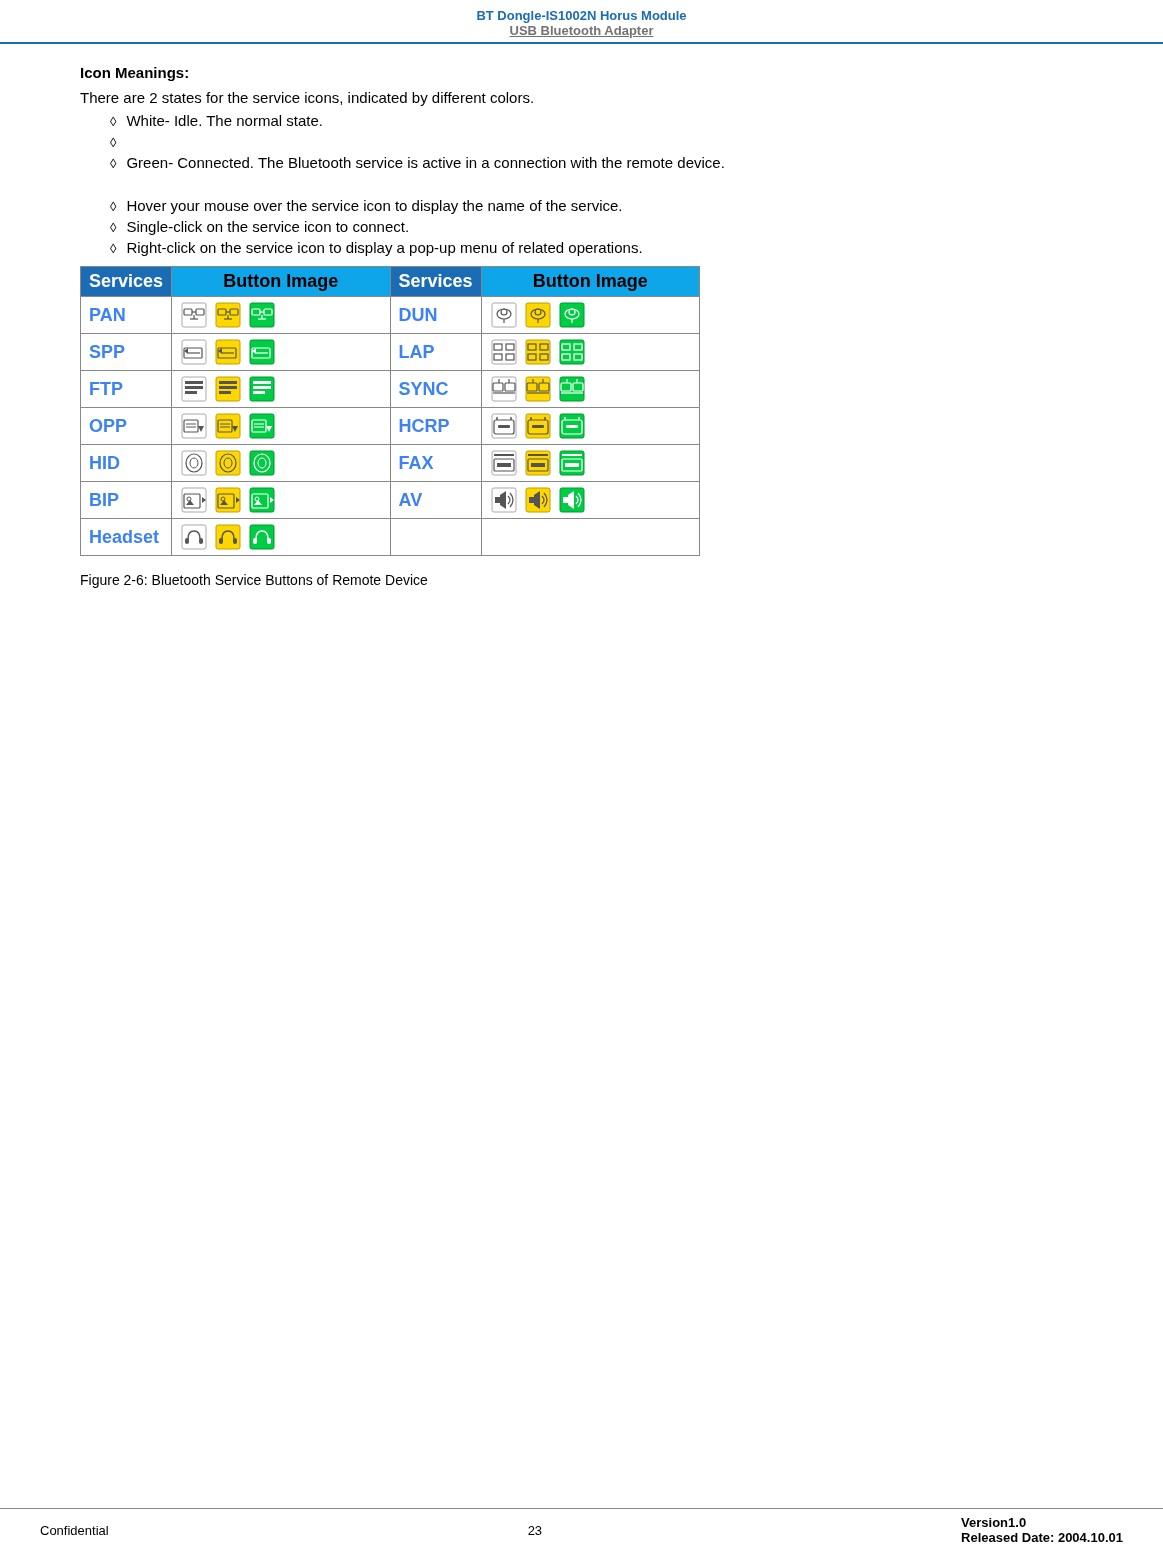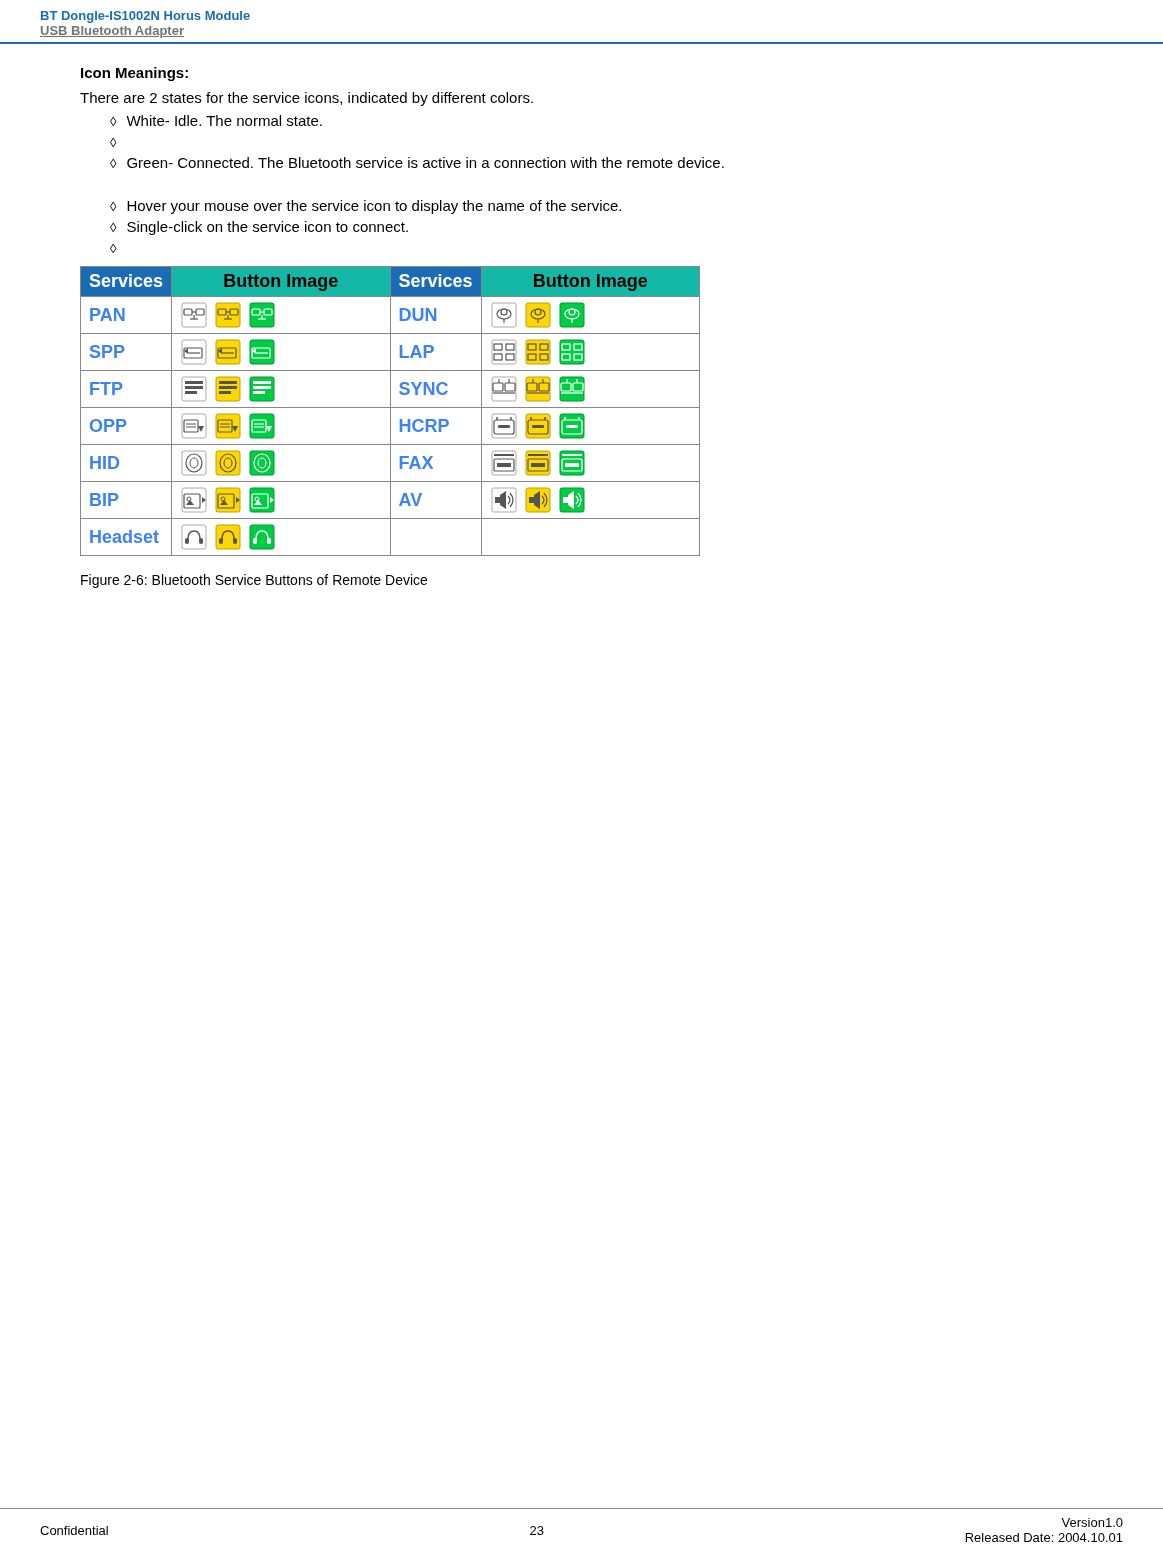--- a/index.html
+++ b/index.html
@@ -9,21 +9,21 @@
       font-family: Arial, sans-serif;
       font-size: 15px;
       background: #fff;
       color: #000;
       display: flex;
       flex-direction: column;
     }
 
     
     .header {
-      text-align: left;
+      text-align: center;
       padding: 8px 40px 4px 40px;
       border-bottom: 2px solid #1a6cb5;
     }
     .header-line1 {
       font-size: 13px;
       font-weight: bold;
       color: #1a6cb5;
     }
     .header-line2 {
       font-size: 13px;
@@ -76,21 +76,21 @@
       margin-bottom: 16px;
       width: 620px;
     }
     .service-table th, .service-table td {
       border: 1px solid #888;
       padding: 4px 8px;
       font-size: 18px;
       vertical-align: middle;
     }
     .service-table th {
-      background: #14b8a6;
+      background: #0ea5e9;
       font-weight: bold;
     }
     .th-services {
       background: #1a6cb5 !important;
       color: #fff !important;
       font-weight: bold;
       font-size: 14px;
       width: 80px;
     }
     .th-button-image {
@@ -166,20 +166,21 @@
     <li>
       <span class="diamond">◊</span>
       <span>Hover your mouse over the service icon to display the name of the service.</span>
     </li>
     <li>
       <span class="diamond">◊</span>
       <span>Single-click on the service icon to connect.</span>
     </li>
     <li>
       <span class="diamond">◊</span>
+      <span>Right-click on the service icon to display a pop-up menu of related operations.</span>
     </li>
   </ul>
 
   <table class="service-table">
     <thead>
       <tr>
         <th class="th-services">Services</th>
         <th class="th-button-image">Button Image</th>
         <th class="th-services">Services</th>
         <th class="th-button-image">Button Image</th>
@@ -539,17 +540,17 @@
     </tbody>
   </table>
 
   <div class="figure-caption">Figure 2-6: Bluetooth Service Buttons of Remote Device</div>
 
 </div>
 
 <div class="footer-wrapper">
   <span>Confidential</span>
   <span>23</span>
-  <div style="text-align:right;">
+  <div style="text-align:left;font-weight:bold;">
     <div>Version1.0</div>
     <div>Released Date: 2004.10.01</div>
   </div>
 </div>
 
 </body></html>

